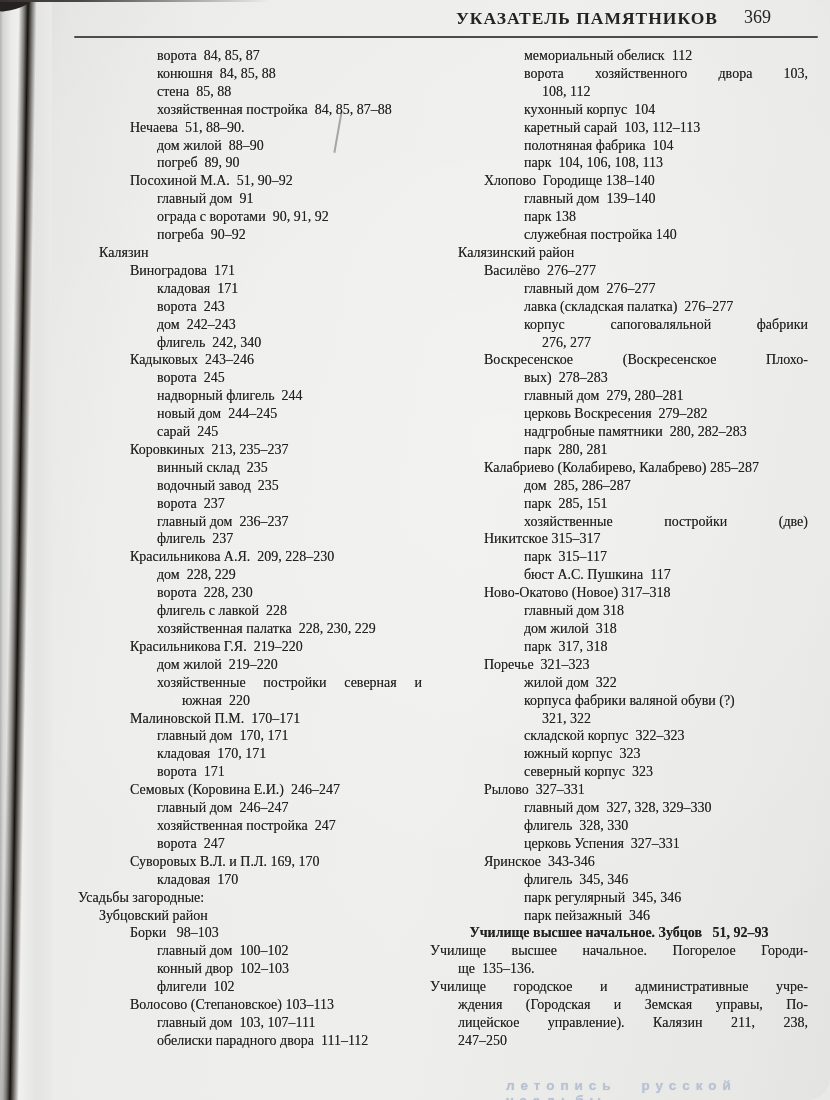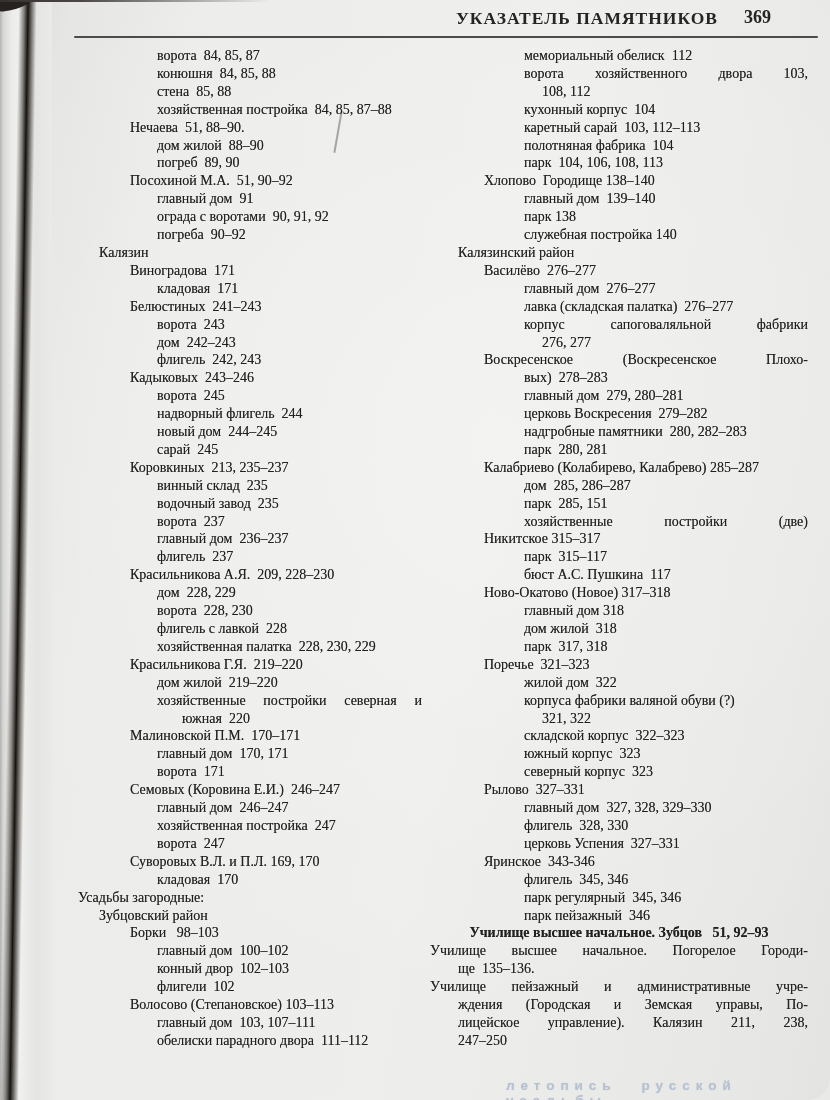--- a/index.html
+++ b/index.html
@@ -23,21 +23,21 @@
     transform:rotate(0.95deg);transform-origin:50% 0;}
   .corner-wedge{position:absolute;left:-7px;top:-7px;width:42px;height:17px;background:#262220;
     border-radius:0 0 90% 30%;transform:rotate(-7deg);}
   .top-edge-line{position:absolute;left:0;top:0;width:270px;height:2px;
     background:linear-gradient(90deg,#34312e 0%,#4a4744 30%,rgba(74,71,68,0) 100%);}
   .scratch{position:absolute;left:337px;top:111px;width:1.5px;height:42px;
     background:rgba(100,94,86,.5);transform:rotate(10deg);}
   
   .header-title{position:absolute;left:456px;top:8px;font-size:17.5px;font-weight:600;
     letter-spacing:1px;color:#242422;}
-  .header-pagenum{position:absolute;left:744px;top:7px;font-size:18px;font-weight:700;color:#242422;}
+  .header-pagenum{position:absolute;left:744px;top:7px;font-size:18px;font-weight:400;color:#242422;}
   .header-rule{position:absolute;left:74px;top:36px;width:744px;height:2px;background:#4c4c48;border-radius:1px;}
   
   .col{position:absolute;top:47px;font-size:14px;line-height:17.9px;color:#21211f;
     text-shadow:0 0 .5px rgba(33,33,31,.55);}
   .col-left{left:78px;width:344px;}
   .col-right{left:430px;width:378px;}
   .line{white-space:pre;}
   .line.j{white-space:normal;text-align:justify;text-align-last:justify;}
   .line.b{font-weight:600;text-align:center;}
   .col-left  .l0{padding-left:0}
@@ -79,24 +79,23 @@
       <div class="line l2">Нечаева  51, 88–90.</div>
       <div class="line l3">дом жилой  88–90</div>
       <div class="line l3">погреб  89, 90</div>
       <div class="line l2">Посохиной М.А.  51, 90–92</div>
       <div class="line l3">главный дом  91</div>
       <div class="line l3">ограда с воротами  90, 91, 92</div>
       <div class="line l3">погреба  90–92</div>
       <div class="line l1">Калязин</div>
       <div class="line l2">Виноградова  171</div>
       <div class="line l3">кладовая  171</div>
-      <div class="line l2">Белюстиных  241–243</div>
       <div class="line l3">ворота  243</div>
       <div class="line l3">дом  242–243</div>
-      <div class="line l3">флигель  242, 243</div>
+      <div class="line l3">флигель  242, 340</div>
       <div class="line l2">Кадыковых  243–246</div>
       <div class="line l3">ворота  245</div>
       <div class="line l3">надворный флигель  244</div>
       <div class="line l3">новый дом  244–245</div>
       <div class="line l3">сарай  245</div>
       <div class="line l2">Коровкиных  213, 235–237</div>
       <div class="line l3">винный склад  235</div>
       <div class="line l3">водочный завод  235</div>
       <div class="line l3">ворота  237</div>
       <div class="line l3">главный дом  236–237</div>
@@ -105,20 +104,21 @@
       <div class="line l3">дом  228, 229</div>
       <div class="line l3">ворота  228, 230</div>
       <div class="line l3">флигель с лавкой  228</div>
       <div class="line l3">хозяйственная палатка  228, 230, 229</div>
       <div class="line l2">Красильникова Г.Я.  219–220</div>
       <div class="line l3">дом жилой  219–220</div>
       <div class="line l3 j">хозяйственные постройки северная и</div>
       <div class="line l4">южная  220</div>
       <div class="line l2">Малиновской П.М.  170–171</div>
       <div class="line l3">главный дом  170, 171</div>
+      <div class="line l3">кладовая  170, 171</div>
       <div class="line l3">ворота  171</div>
       <div class="line l2">Семовых (Коровина Е.И.)  246–247</div>
       <div class="line l3">главный дом  246–247</div>
       <div class="line l3">хозяйственная постройка  247</div>
       <div class="line l3">ворота  247</div>
       <div class="line l2">Суворовых В.Л. и П.Л. 169, 170</div>
       <div class="line l3">кладовая  170</div>
       <div class="line l0">Усадьбы загородные:</div>
       <div class="line l1">Зубцовский район</div>
       <div class="line l2">Борки   98–103</div>
@@ -175,20 +175,20 @@
       <div class="line l3">главный дом  327, 328, 329–330</div>
       <div class="line l3">флигель  328, 330</div>
       <div class="line l3">церковь Успения  327–331</div>
       <div class="line l2">Яринское  343-346</div>
       <div class="line l3">флигель  345, 346</div>
       <div class="line l3">парк регулярный  345, 346</div>
       <div class="line l3">парк пейзажный  346</div>
       <div class="line l0 b">Училище высшее начальное. Зубцов   51, 92–93</div>
       <div class="line l0 j">Училище высшее начальное. Погорелое Городи-</div>
       <div class="line l1">ще  135–136.</div>
-      <div class="line l0 j">Училище пейзажный и административные учре-</div>
+      <div class="line l0 j">Училище городское и административные учре-</div>
       <div class="line l1 j">ждения (Городская и Земская управы, По-</div>
       <div class="line l1 j">лицейское управление). Калязин  211, 238,</div>
       <div class="line l1">247–250</div>
     </div>
 
   <div class="watermark">летопись русской усадьбы</div>
 </div>
 
 </body></html>

